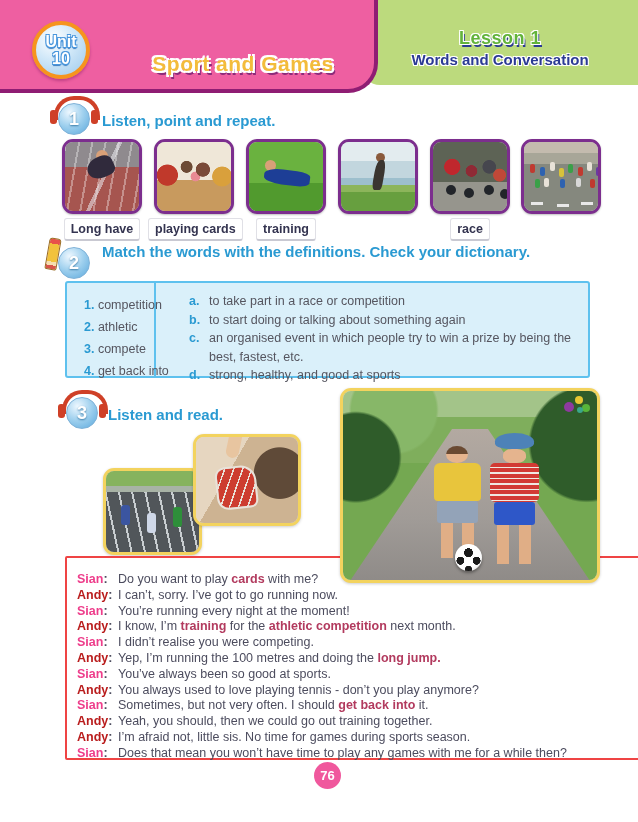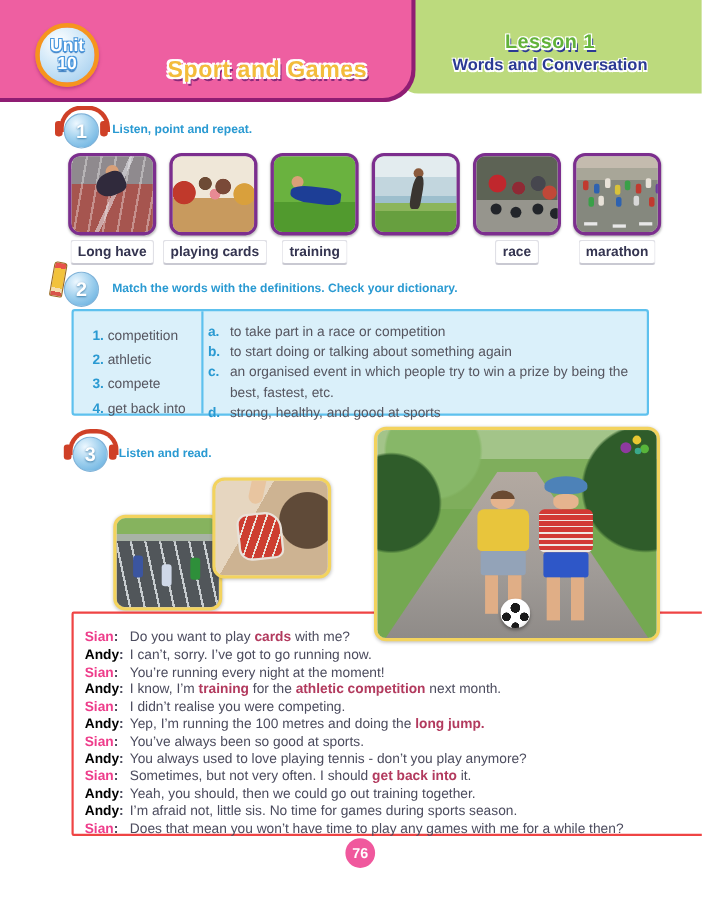--- a/index.html
+++ b/index.html
@@ -33,21 +33,21 @@
     background:radial-gradient(circle at 35% 28%, #eef8ff, #9fd0ee 48%, #5aa8dc);
     border:1px solid #7fb2d8; color:#fff; font-weight:bold; font-size:18px; text-align:center;
     line-height:30px; text-shadow:0 1px 2px #3a7ca8; z-index:2; }
   .badge.hp::before { content:''; position:absolute; left:-4px; top:-7px; width:38px; height:20px;
     border:4px solid #cf4027; border-bottom:none; border-radius:20px 20px 0 0; z-index:3; }
   .badge.hp::after { content:''; position:absolute; left:-8px; top:7px; width:7px; height:14px;
     background:#cf4027; border-radius:3px; box-shadow:41px 0 0 #cf4027; z-index:3; }
   .badge.pen::before { content:''; position:absolute; left:-11px; top:-9px; width:10px; height:30px;
     background:linear-gradient(180deg,#e8524a 0 16%, #f2c23c 16% 76%, #f5deb0 76% 88%, #d8544a 88%);
     border:1px solid #9a6a20; border-radius:3px 3px 2px 2px; transform:rotate(10deg); z-index:1; }
-  .instr { position:absolute; font-size:11px; font-weight:bold; color:#2a9ad2; z-index:4; }
+  .instr { position:absolute; font-size:15px; font-weight:bold; color:#2a9ad2; z-index:4; }
 
   
   .vcard { position:absolute; top:139px; width:80px; height:75px; border:3px solid #7c2e8e;
     border-radius:11px; overflow:hidden; background:#ccc; box-shadow:0 1px 2px rgba(0,0,0,.25); }
   .vslot { position:absolute; top:218px; width:92px; text-align:center; }
   .vlabel { display:inline-block; background:#fff; border:1px solid #e0e0e6; border-bottom:2px solid #c9c9d2;
     border-radius:3px; padding:3px 6px; font-weight:bold; font-size:12.5px; color:#343450; white-space:nowrap; }
 
   .ph { position:absolute; inset:0; }
   .ph-longjump { background:
@@ -88,21 +88,21 @@
   .ph-marathon::before { content:''; position:absolute; left:6px; top:22px; width:5px; height:9px; border-radius:2px;
     background:#c03a30; box-shadow:10px 3px 0 #2e62b0, 20px -2px 0 #e8e2d8, 29px 4px 0 #d8c23a, 38px 0 0 #3aa048,
     48px 3px 0 #c03a30, 57px -2px 0 #e8e2d8, 66px 3px 0 #6a3aa0, 14px 14px 0 #e8e2d8, 30px 15px 0 #2e62b0,
     46px 14px 0 #d8d8d8, 60px 15px 0 #c03a30, 5px 15px 0 #3aa048; }
   .ph-marathon::after { content:''; position:absolute; left:10%; bottom:8%; width:12px; height:3px;
     background:#e8e8e8; box-shadow:26px 2px 0 #e8e8e8, 50px 0 0 #e8e8e8; }
 
   
   .matchbox { position:absolute; left:65px; top:281px; width:525px; height:97px; background:#daf0fa;
     border:2px solid #5ec1ee; border-radius:3px; z-index:3; }
-  .mleft { position:absolute; left:0; top:0; bottom:0; width:118px; border-right:2px solid #5ec1ee; padding:15px 0 0 17px; }
+  .mleft { position:absolute; left:0; top:0; bottom:0; width:89px; border-right:2px solid #5ec1ee; padding:15px 0 0 17px; }
   .mrow { font-size:12.5px; margin-bottom:8px; color:#55555f; white-space:nowrap; }
   .mnum { color:#2a9ad2; font-weight:bold; }
   .mright { position:absolute; left:109px; right:0; top:0; padding:9px 10px 0 13px; }
   .drow { position:relative; padding-left:20px; font-size:12.5px; line-height:18.5px; color:#55555f; }
   .dletter { position:absolute; left:0; color:#2a9ad2; font-weight:bold; }
 
   
   .photo-frame { position:absolute; border:3px solid #f3d35e; border-radius:11px; overflow:hidden;
     box-shadow:0 1px 3px rgba(0,0,0,.2); background:#ddd; }
   .f-track { left:103px; top:468px; width:99px; height:87px; z-index:1; }
@@ -159,21 +159,21 @@
   .d1 { left:0; top:6px; width:10px; height:10px; background:#8e3a9e; }
   .d2 { left:11px; top:0; width:8px; height:8px; background:#e8c832; }
   .d3 { right:0; top:8px; width:8px; height:8px; background:#58b53a; }
   .d4 { left:13px; top:11px; width:6px; height:6px; background:#3aa88a; }
 
   
   .dialog { position:absolute; left:65px; top:556px; width:638px; height:204px; background:#fff;
     border:2px solid #ef4444; border-radius:2px; z-index:1; padding:14px 8px 0 10px; }
   .dline { font-size:12.5px; line-height:15.8px; color:#4c4c5e; white-space:nowrap; }
   .spk-wrap { display:inline-block; width:41px; font-weight:bold; }
-  .spk.sian { color:#ee3d8b; } .spk.andy { color:#000000; }
+  .spk.sian { color:#ee3d8b; } .spk.andy { color:#b91c1c; }
   .colon { color:#4c4c5e; }
   .kw { font-weight:bold; color:#b23a5e; }
 
   
   .pagenum { position:absolute; left:314px; top:762px; width:27px; height:27px; border-radius:50%;
     background:#f0589d; color:#fff; font-weight:bold; font-size:13px; text-align:center; line-height:27px; }
 </style>
 </head>
 <body>
 
@@ -212,26 +212,25 @@
       <div class="ph ph-race"></div>
     </div>
   <div class="vcard" style="left:521px;">
       <div class="ph ph-marathon"></div>
     </div>
 
   <div class="vslot" style="left:56px;"><span class="vlabel">Long have</span></div>
   <div class="vslot" style="left:148px;"><span class="vlabel">playing cards</span></div>
   <div class="vslot" style="left:240px;"><span class="vlabel">training</span></div>
   <div class="vslot" style="left:424px;"><span class="vlabel">race</span></div>
-  <div class="vslot" style="left:515px;"><span class="vlabel">marathon</span></div>
 
   <div class="badge pen" style="left:58px; top:247px;">
     <div class="circ">2</div>
   </div>
-  <div class="instr" style="left:102px; top:256px;">Match the words with the definitions. Check your dictionary.</div>
+  <div class="instr" style="left:102px; top:243px;">Match the words with the definitions. Check your dictionary.</div>
 
   <div class="matchbox">
     <div class="mleft">
       <div class="mrow"><span class="mnum">1.</span> <span>competition</span></div>
       <div class="mrow"><span class="mnum">2.</span> <span>athletic</span></div>
       <div class="mrow"><span class="mnum">3.</span> <span>compete</span></div>
       <div class="mrow"><span class="mnum">4.</span> <span>get back into</span></div>
     </div>
     <div class="mright">
       <div class="drow"><span class="dletter">a.</span><span>to take part in a race or competition</span></div>

